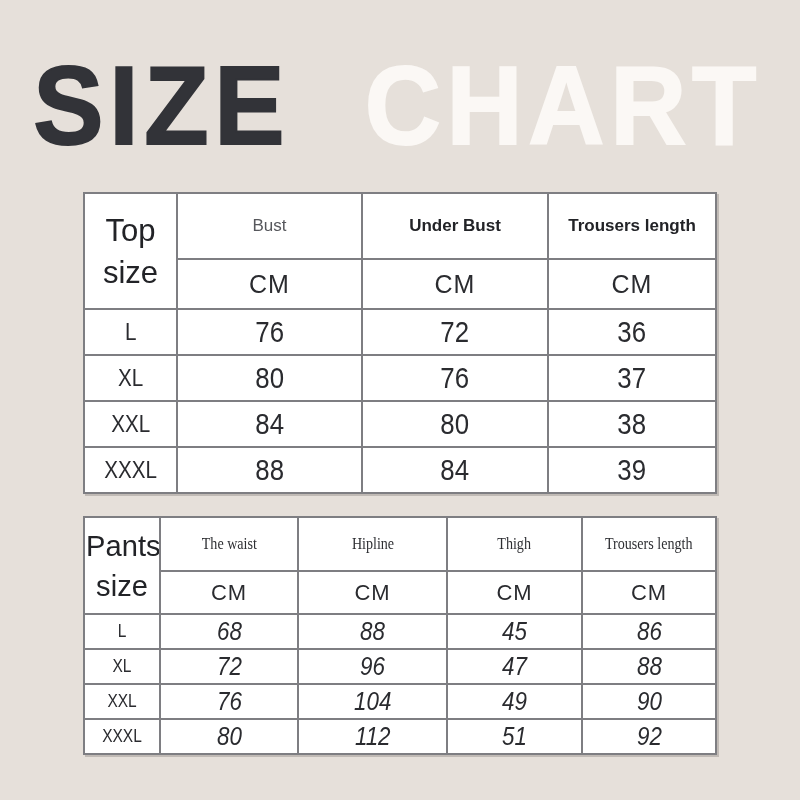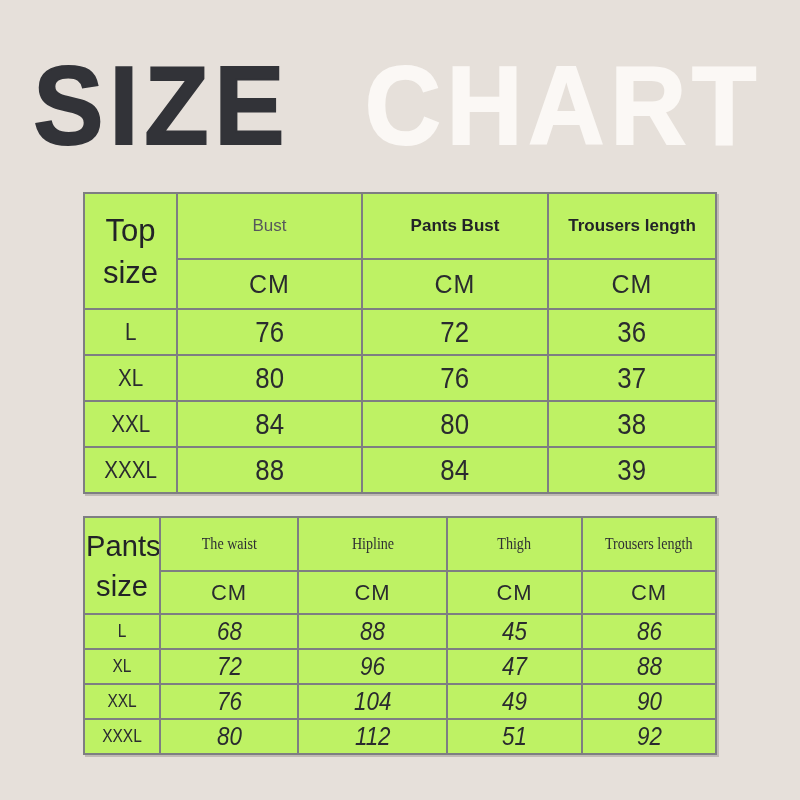--- a/index.html
+++ b/index.html
@@ -32,21 +32,21 @@
   }
   .title .word-dark  { color: #323338; }
   .title .word-light { color: #fbf8f5; }
 
   
   table.tbl {
     border-collapse: collapse;
     table-layout: fixed;
     margin-left: auto; margin-right: auto;
     width: 632px;
-    background: #bef264;
+    background: #ffffff;
     border: 2px solid #69696d;
     box-shadow: 2px 2px 0 rgba(95, 90, 85, 0.28);
   }
   table.tbl td {
     border: 2px solid #7e7e82;
     text-align: center;
     vertical-align: middle;
     color: #2a2b2f;
     padding: 0;
     overflow: hidden;
@@ -106,21 +106,21 @@
         <col style="width:185px">
         <col style="width:186px">
         <col style="width:168px">
     </colgroup>
     <tbody>
       <tr class="hrow">
         <td class="lbl" rowspan="2">
             <span>Top size</span>
           </td>
         <td class="hdr hdr-light">Bust</td>
-        <td class="hdr">Pants Bust</td>
+        <td class="hdr">Under Bust</td>
         <td class="hdr">Trousers length</td>
       </tr>
       <tr class="urow">
         <td class="unit">CM</td>
         <td class="unit">CM</td>
         <td class="unit">CM</td>
       </tr>
       <tr class="drow">
         <td class="sz"><span class="cx">L</span></td>
         <td class="num"><span class="cx">76</span></td>

